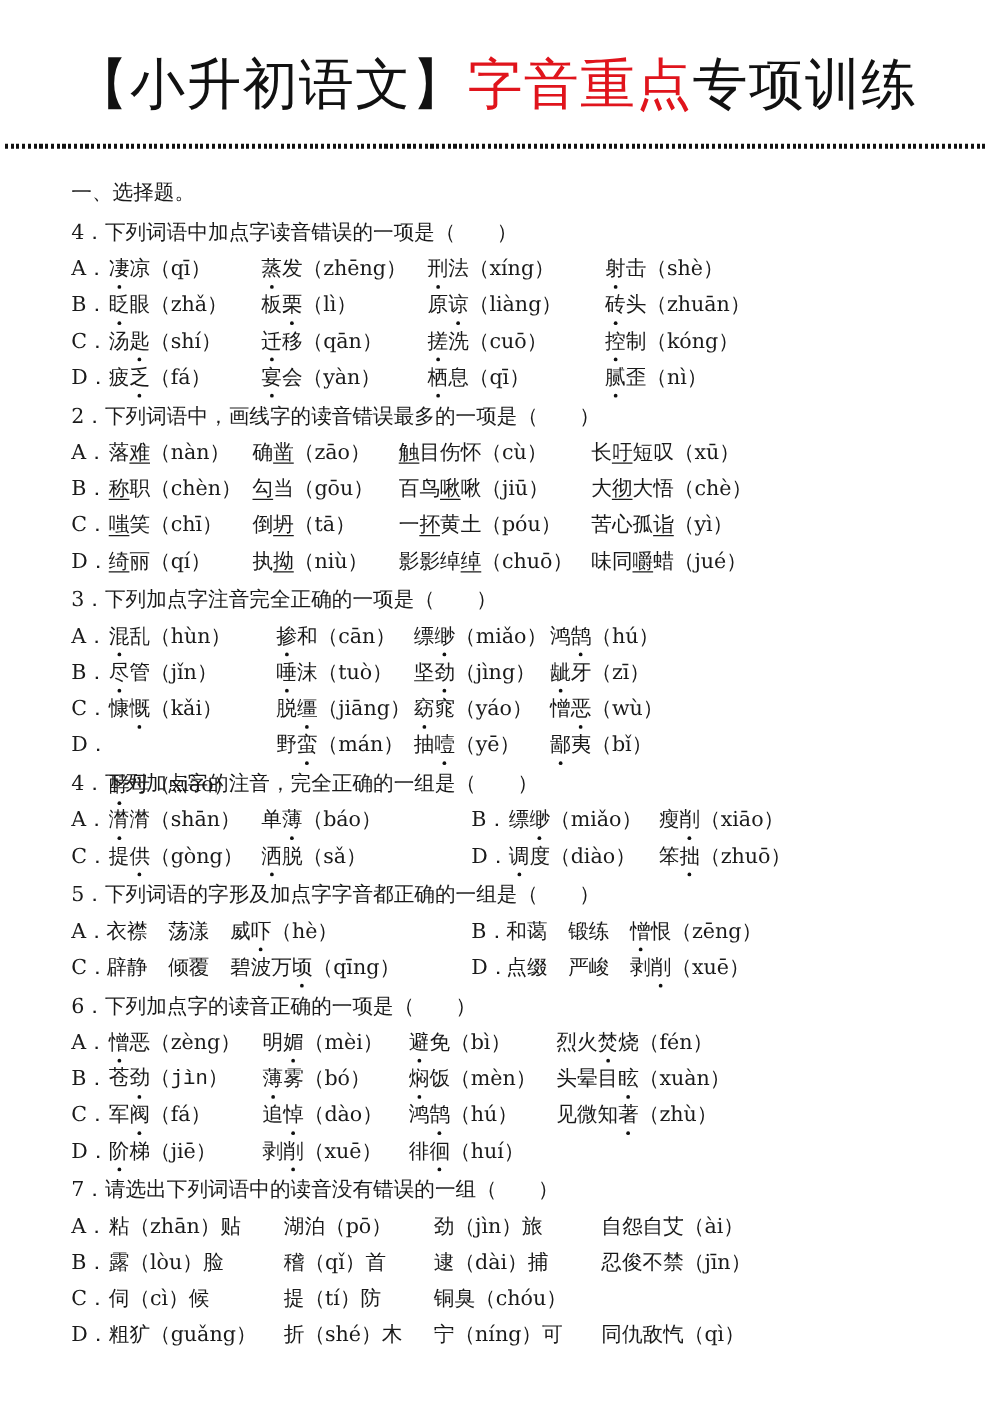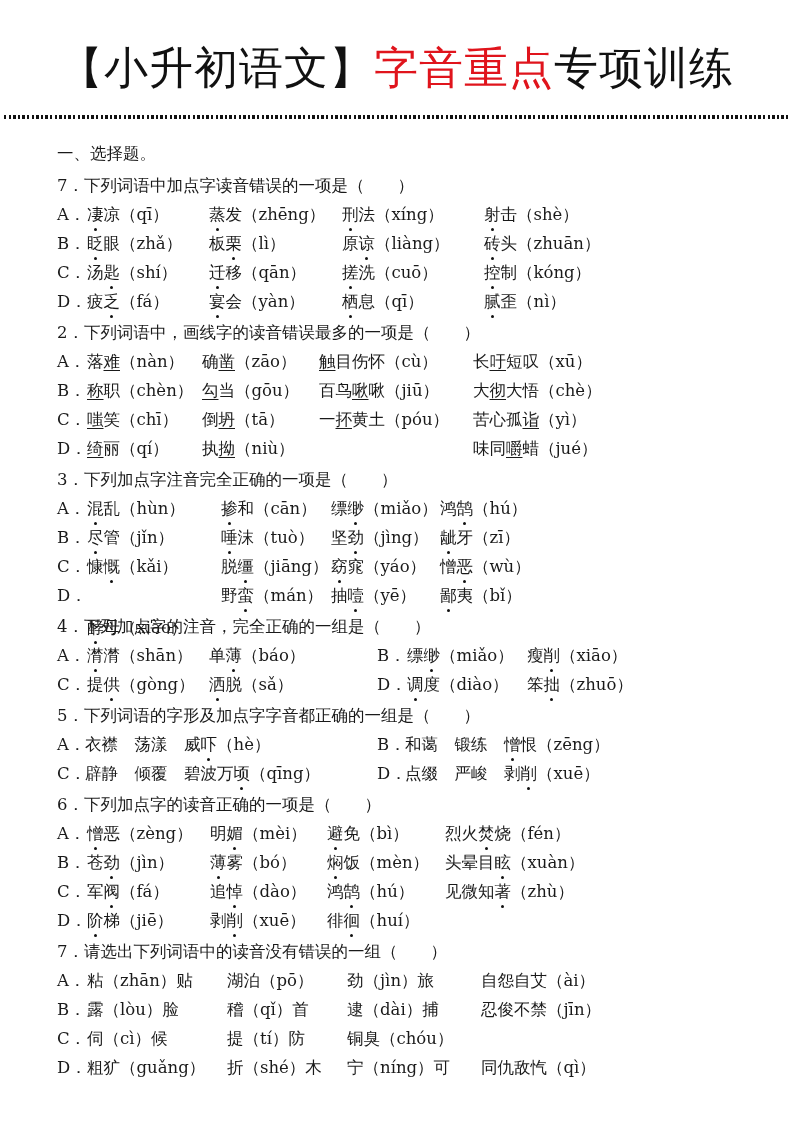--- a/index.html
+++ b/index.html
@@ -41,21 +41,21 @@
 <body>
 
 <div class="title">
   <span class="blk">【</span><span class="blk">小升初语文</span><span class="blk">】</span><span class="red">字音重点</span><span class="blk">专项训练</span>
 </div>
 
 <div class="divider"></div>
 
 <div class="content" id="content">
   <div class="line" style="height:28px;line-height:26px;">一、选择题。</div>
-<div class="line q">7．下列词语中加点字读音错误的一项是（　　）</div>
+<div class="line q">4．下列词语中加点字读音错误的一项是（　　）</div>
     <div class="line">
       <span class="cell" style="left: 0px;">A．</span>
       <span class="cell" style="left: 30px;"><span></span><span class="dot">凄</span><span>凉（qī）</span></span>
       <span class="cell" style="left: 152px;"><span></span><span class="dot">蒸</span><span>发（zhēng）</span></span>
       <span class="cell" style="left: 285px;"><span></span><span class="dot">刑</span><span>法（xíng）</span></span>
       <span class="cell" style="left: 427px;"><span></span><span class="dot">射</span><span>击（shè）</span></span>
     </div>
     <div class="line">
       <span class="cell" style="left: 0px;">B．</span>
       <span class="cell" style="left: 30px;"><span></span><span class="dot">眨</span><span>眼（zhǎ）</span></span>
@@ -96,20 +96,21 @@
       <span class="cell" style="left: 0px;">C．</span>
       <span class="cell" style="left: 30px;"><span></span><span class="ul">嗤</span><span>笑（chī）</span></span>
       <span class="cell" style="left: 145px;"><span>倒</span><span class="ul">坍</span><span>（tā）</span></span>
       <span class="cell" style="left: 262px;"><span>一</span><span class="ul">抔</span><span>黄土（póu）</span></span>
       <span class="cell" style="left: 416px;"><span>苦心孤</span><span class="ul">诣</span><span>（yì）</span></span>
     </div>
     <div class="line">
       <span class="cell" style="left: 0px;">D．</span>
       <span class="cell" style="left: 30px;"><span></span><span class="ul">绮</span><span>丽（qí）</span></span>
       <span class="cell" style="left: 145px;"><span>执</span><span class="ul">拗</span><span>（niù）</span></span>
+      <span class="cell" style="left: 262px;"><span>影影绰</span><span class="ul">绰</span><span>（chuō）</span></span>
       <span class="cell" style="left: 416px;"><span>味同</span><span class="ul">嚼</span><span>蜡（jué）</span></span>
     </div>
     <div class="line q">3．下列加点字注音完全正确的一项是（　　）</div>
     <div class="line">
       <span class="cell" style="left: 0px;">A．</span>
       <span class="cell" style="left: 30px;"><span></span><span class="dot">混</span><span>乱（hùn）</span></span>
       <span class="cell" style="left: 164px;"><span></span><span class="dot">掺</span><span>和（cān）</span></span>
       <span class="cell" style="left: 274px;"><span>缥</span><span class="dot">缈</span><span>（miǎo）</span></span>
       <span class="cell" style="left: 383px;"><span>鸿</span><span class="dot">鹄</span><span>（hú）</span></span>
     </div>
@@ -167,21 +168,21 @@
     <div class="line q">6．下列加点字的读音正确的一项是（　　）</div>
     <div class="line">
       <span class="cell" style="left: 0px;">A．</span>
       <span class="cell" style="left: 30px;"><span></span><span class="dot">憎</span><span>恶（zèng）</span></span>
       <span class="cell" style="left: 153px;"><span>明</span><span class="dot">媚</span><span>（mèi）</span></span>
       <span class="cell" style="left: 270px;"><span></span><span class="dot">避</span><span>免（bì）</span></span>
       <span class="cell" style="left: 388px;"><span>烈火</span><span class="dot">焚</span><span>烧（fén）</span></span>
     </div>
     <div class="line">
       <span class="cell" style="left: 0px;">B．</span>
-      <span class="cell" style="left: 30px;"><span>苍</span><span class="dot">劲</span><span>（jìn）</span></span>
+      <span class="cell" style="left: 30px; font-family: Liberation Mono, monospace;"><span>苍</span><span class="dot">劲</span><span>（jìn）</span></span>
       <span class="cell" style="left: 153px;"><span></span><span class="dot">薄</span><span>雾（bó）</span></span>
       <span class="cell" style="left: 270px;"><span></span><span class="dot">焖</span><span>饭（mèn）</span></span>
       <span class="cell" style="left: 388px;"><span>头晕目</span><span class="dot">眩</span><span>（xuàn）</span></span>
     </div>
     <div class="line">
       <span class="cell" style="left: 0px;">C．</span>
       <span class="cell" style="left: 30px;"><span>军</span><span class="dot">阀</span><span>（fá）</span></span>
       <span class="cell" style="left: 153px;"><span>追</span><span class="dot">悼</span><span>（dào）</span></span>
       <span class="cell" style="left: 270px;"><span>鸿</span><span class="dot">鹄</span><span>（hú）</span></span>
       <span class="cell" style="left: 388px;"><span>见微知</span><span class="dot">著</span><span>（zhù）</span></span>

